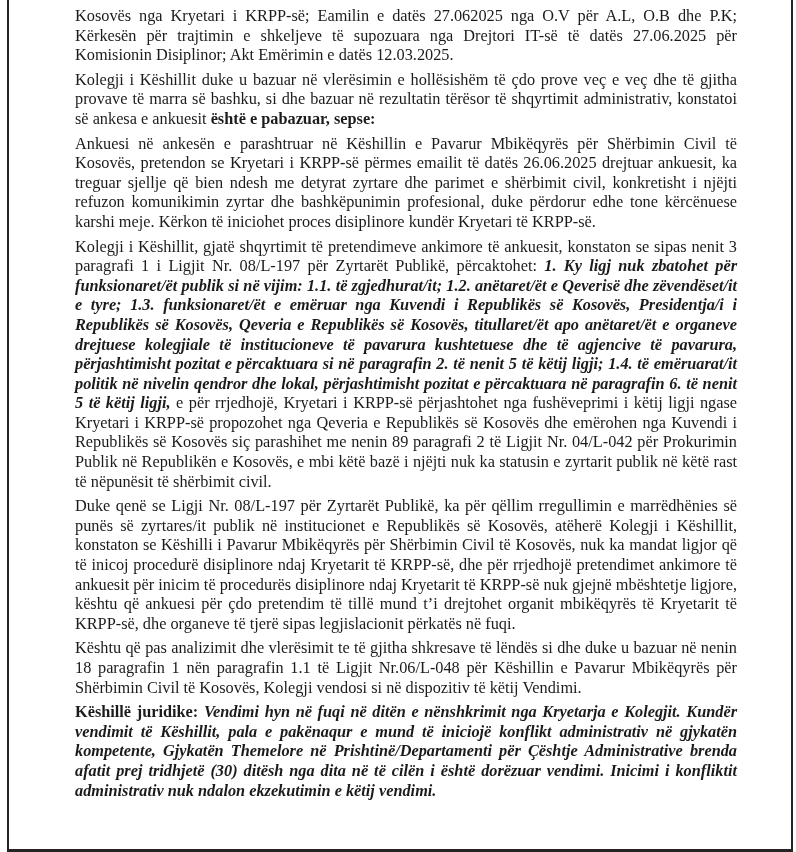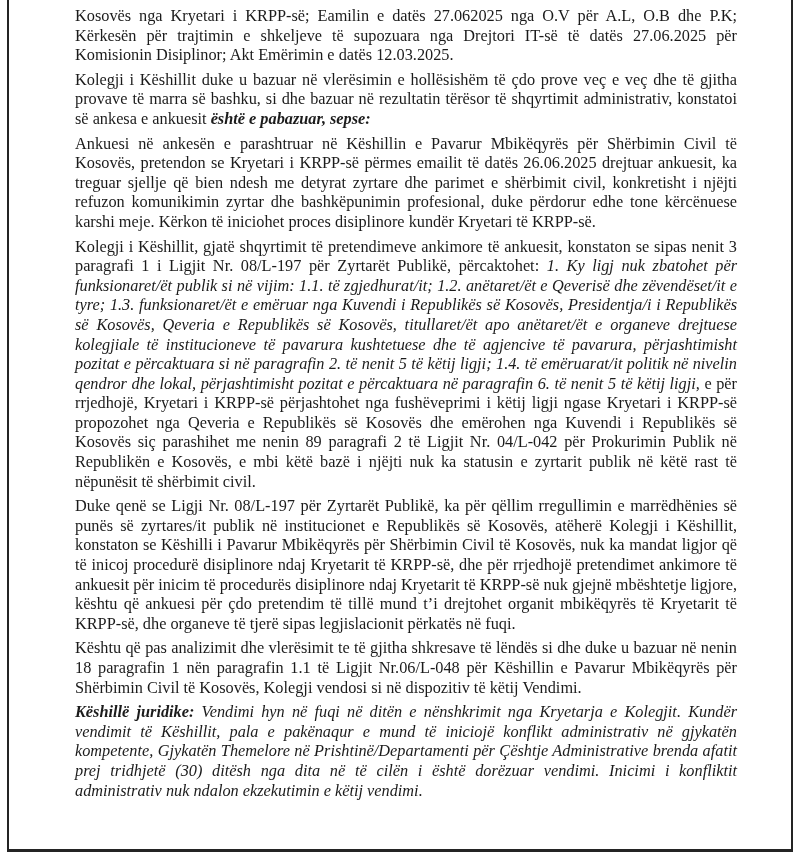--- a/index.html
+++ b/index.html
@@ -48,22 +48,22 @@
     color: #1b1b1b;
     font-size: 16.3px;
     line-height: 19.6px;
     text-align: justify;
   }
   .text-column p {
     margin: 0 0 5px 0;
     padding: 0;
   }
   .run-normal { font-style: normal; font-weight: normal; }
-  .run-italic { font-style: italic; font-weight: normal; }
-  .run-bold-italic { font-style: italic; font-weight: bold; }
+  .run-italic { font-style: italic; font-weight: bold; }
+  .run-bold-italic { font-weight: bold; }
 </style>
 </head>
 <body>
 
 <div class="page">
   <div class="page-border-left"></div>
   <div class="page-border-right"></div>
   <div class="text-column" id="doc-body">
       <p><span class="run-normal">Kosovës nga Kryetari i KRPP-së; Eamilin e datës 27.062025 nga O.V për A.L, O.B dhe P.K; Kërkesën për trajtimin e shkeljeve të supozuara nga Drejtori IT-së të datës 27.06.2025 për Komisionin Disiplinor; Akt Emërimin e datës 12.03.2025.</span></p>
       <p><span class="run-normal">Kolegji i Këshillit duke u bazuar në vlerësimin e hollësishëm të çdo prove veç e veç dhe të gjitha provave të marra së bashku, si dhe bazuar në rezultatin tërësor të shqyrtimit administrativ, konstatoi së ankesa e ankuesit </span><span class="run-bold-italic">është e pabazuar, sepse:</span></p>

